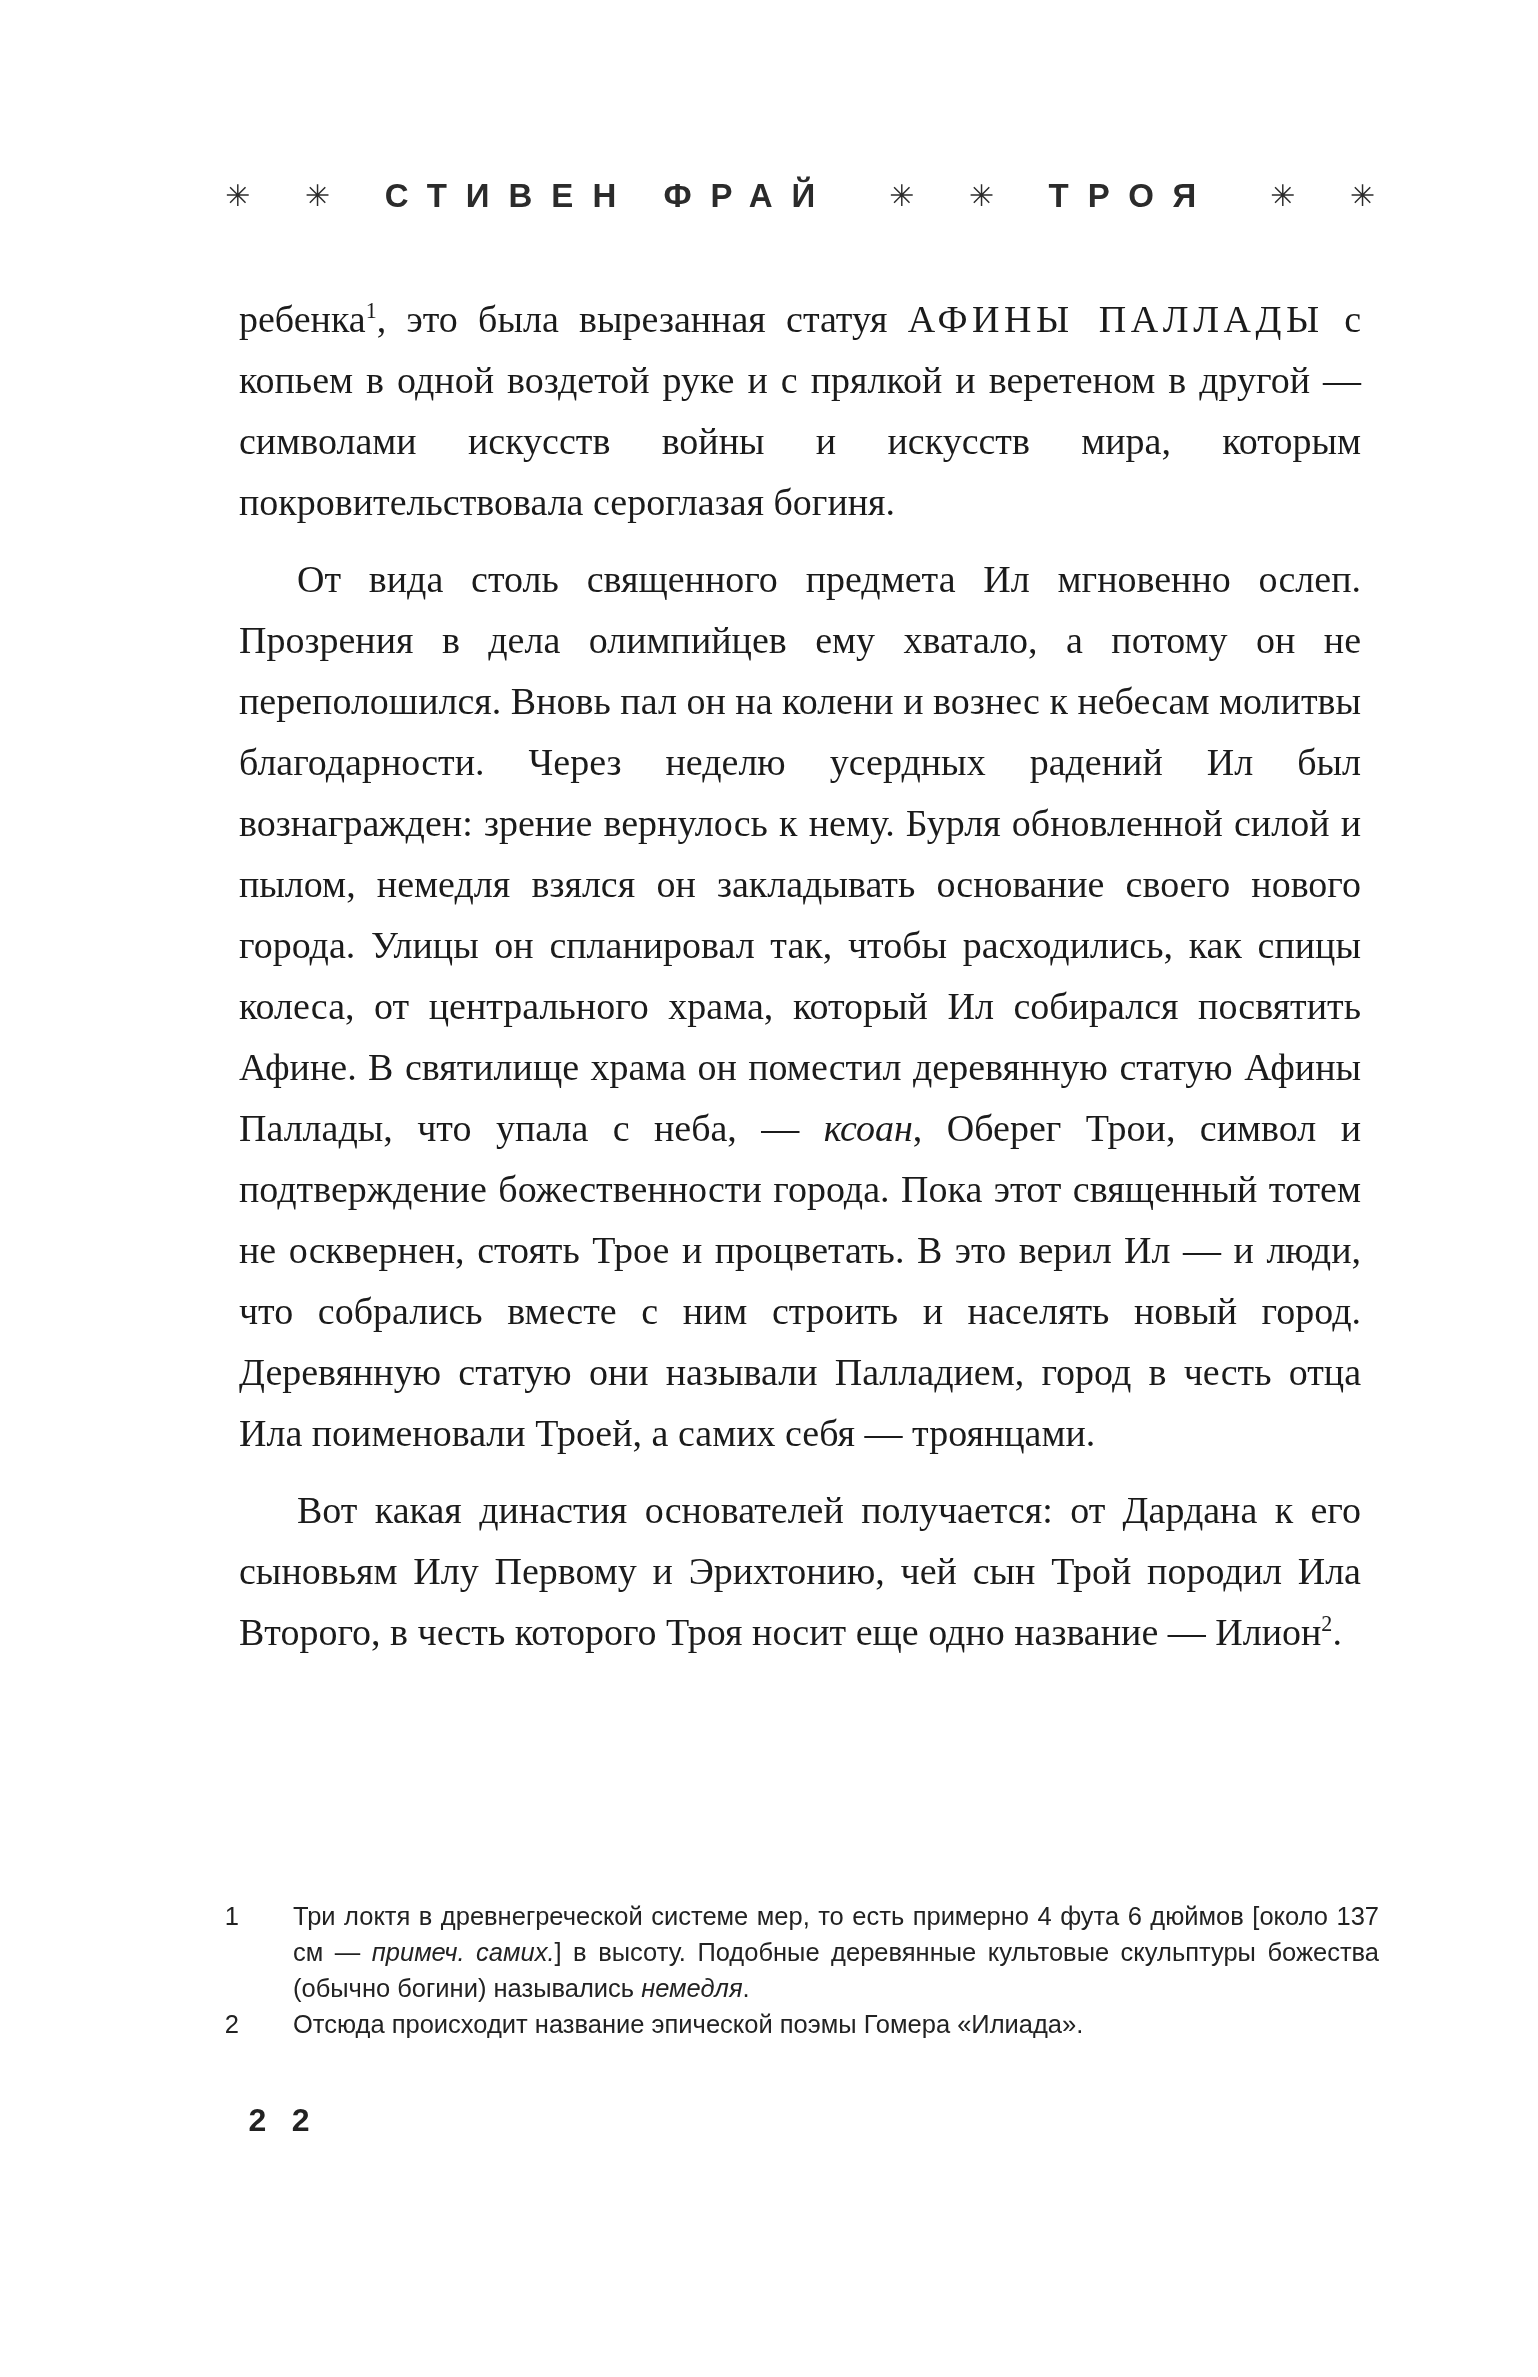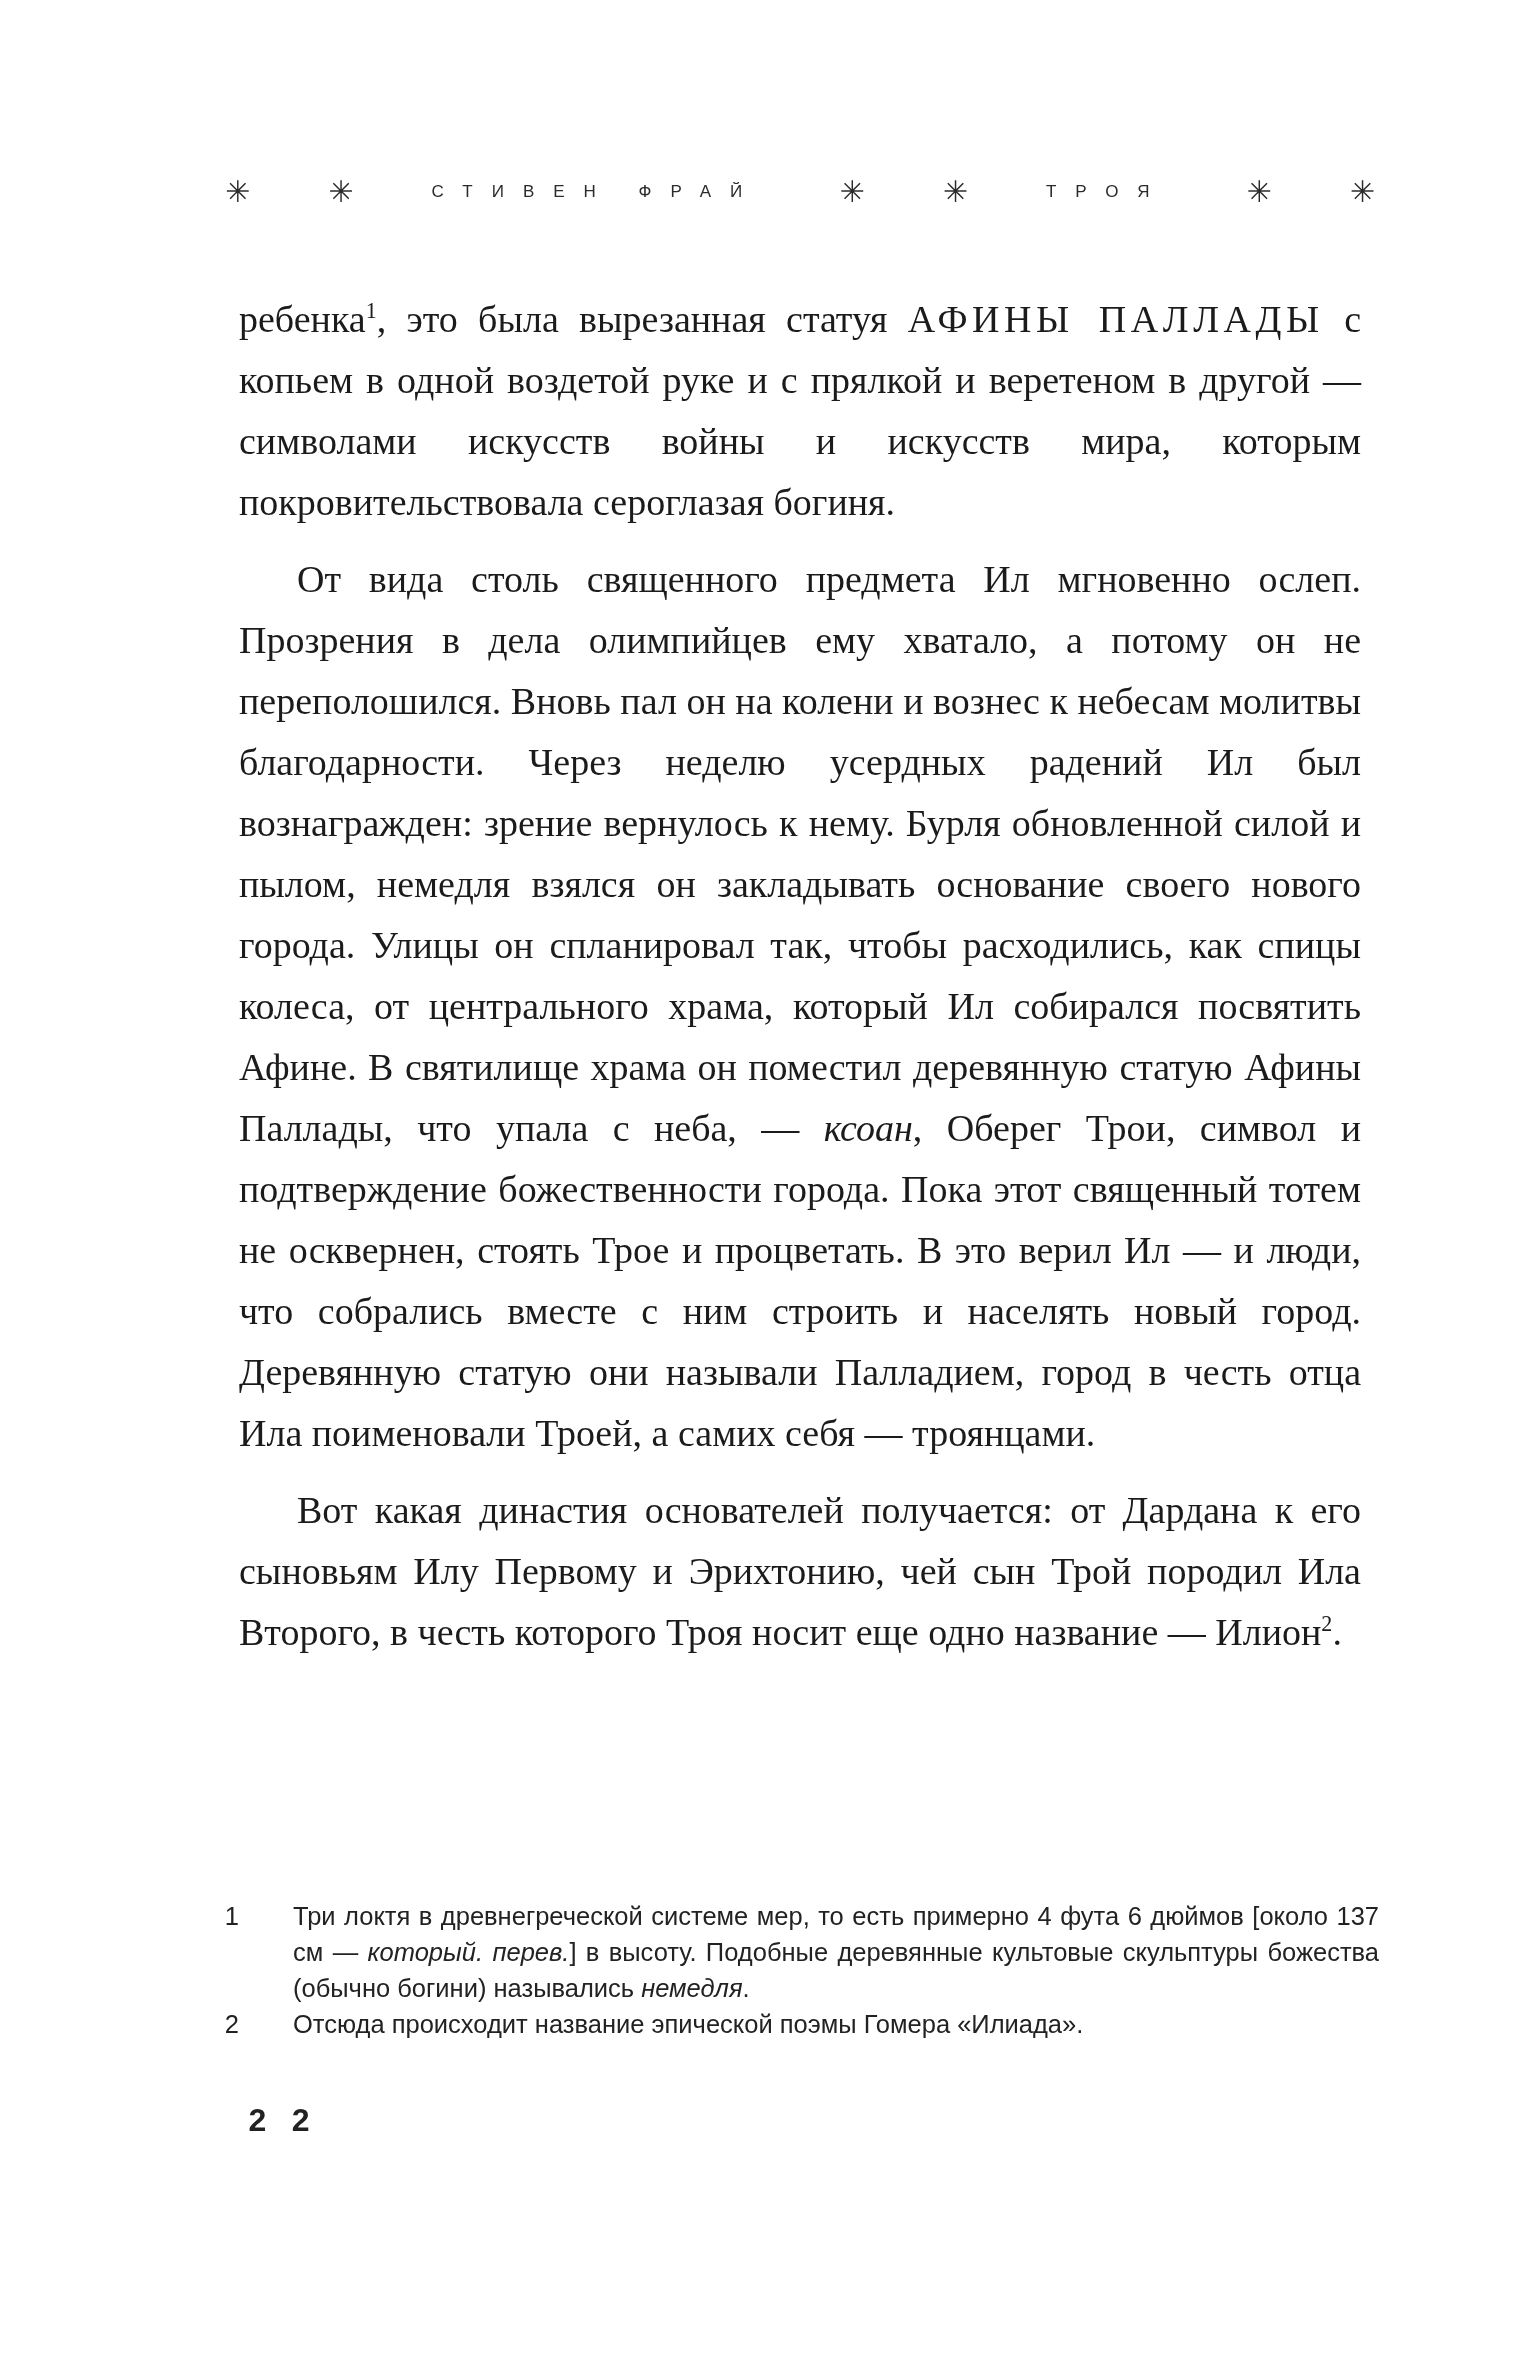--- a/index.html
+++ b/index.html
@@ -27,22 +27,22 @@
     align-items: center;
     font-family: "Liberation Sans", "DejaVu Sans", sans-serif;
     color: #2b2b2b;
   }
   .head-ast {
     font-size: 30px;
     line-height: 1;
     font-family: "DejaVu Sans", sans-serif;
   }
   .head-title {
-    font-size: 17px;
-    font-weight: 400;
+    font-size: 33px;
+    font-weight: 700;
     letter-spacing: 19px;
     white-space: nowrap;
   }
 
   
   .body-text {
     position: absolute;
     top: 273px;
     left: 223px;
     width: 1154px;
@@ -116,20 +116,20 @@
     <span class="head-ast">✳</span>
   </header>
 
   <main class="body-text" id="body-container">
       <p class="para"><span>ребенка</span><span class="run-sup">1</span><span>, это была вырезанная статуя </span><span class="run-caps">АФИНЫ ПАЛЛАДЫ</span><span> с копьем в одной воздетой руке и с прялкой и веретеном в другой — символами искусств войны и искусств мира, которым покровительствовала сероглазая богиня.</span></p>
       <p class="para indent"><span>От вида столь священного предмета Ил мгновенно ослеп. Прозрения в дела олимпийцев ему хватало, а потому он не переполошился. Вновь пал он на колени и вознес к небесам молитвы благодарности. Через неделю усердных радений Ил был вознагражден: зрение вернулось к нему. Бурля обновленной силой и пылом, немедля взялся он закладывать основание своего нового города. Улицы он спланировал так, чтобы расходились, как спицы колеса, от центрального храма, который Ил собирался посвятить Афине. В святилище храма он поместил деревянную статую Афины Паллады, что упала с неба, — </span><span class="run-italic">ксоан</span><span>, Оберег Трои, символ и подтверждение божественности города. Пока этот священный тотем не осквернен, стоять Трое и процветать. В это верил Ил — и люди, что собрались вместе с ним строить и населять новый город. Деревянную статую они называли Палладием, город в честь отца Ила поименовали Троей, а самих себя — троянцами.</span></p>
       <p class="para indent"><span>Вот какая династия основателей получается: от Дардана к его сыновьям Илу Первому и Эрихтонию, чей сын Трой породил Ила Второго, в честь которого Троя носит еще одно название — Илион</span><span class="run-sup">2</span><span>.</span></p>
     </main>
 
   <section class="footnotes" id="footnotes-container">
-      <div class="footnote"><span class="fn-marker">1</span><span class="fn-text"><span>Три локтя в древнегреческой системе мер, то есть примерно 4 фута 6 дюймов [около 137 см — </span><span class="run-italic">который. перев.</span><span>] в высоту. Подобные деревянные культовые скульптуры божества (обычно богини) назывались </span><span class="run-italic">немедля</span><span>.</span></span></div>
+      <div class="footnote"><span class="fn-marker">1</span><span class="fn-text"><span>Три локтя в древнегреческой системе мер, то есть примерно 4 фута 6 дюймов [около 137 см — </span><span class="run-italic">примеч. самих.</span><span>] в высоту. Подобные деревянные культовые скульптуры божества (обычно богини) назывались </span><span class="run-italic">немедля</span><span>.</span></span></div>
       <div class="footnote"><span class="fn-marker">2</span><span class="fn-text"><span>Отсюда происходит название эпической поэмы Гомера «Илиада».</span></span></div>
     </section>
 
   <footer class="folio">22</footer>
 
 </div>
 
 
 </body></html>

